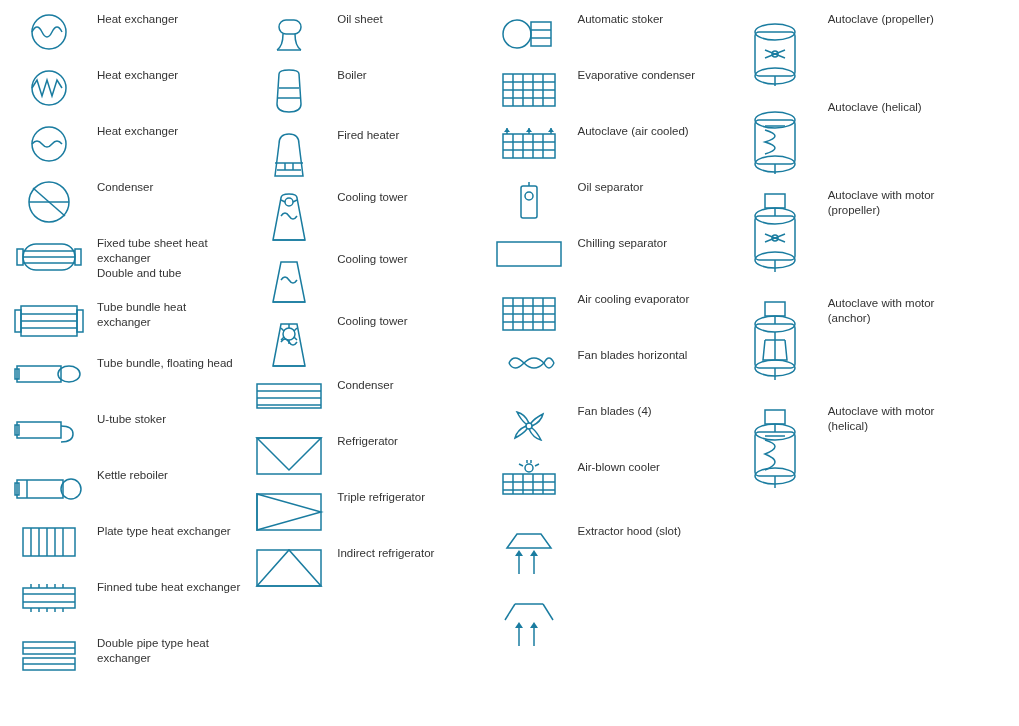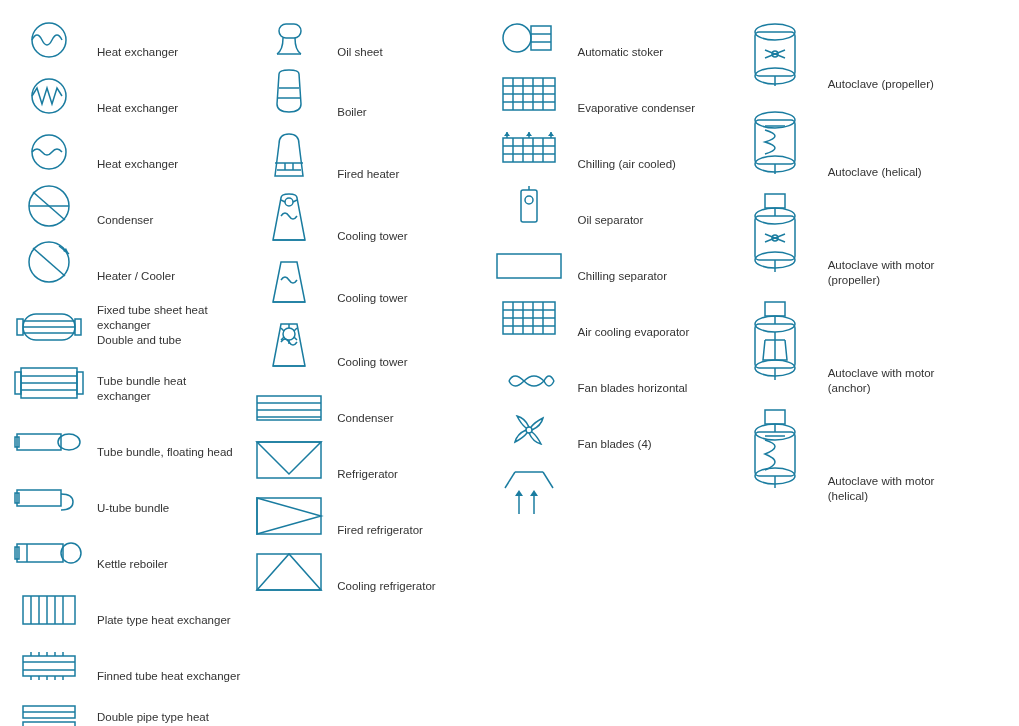--- a/index.html
+++ b/index.html
@@ -20,21 +20,21 @@
     }
     .column {
       display: flex;
       flex-direction: column;
       gap: 4px;
       flex: 1;
     }
     .item {
       display: flex;
       flex-direction: row;
-      align-items: flex-end;
+      align-items: flex-start;
       gap: 8px;
       padding: 2px 4px;
       min-height: 52px;
     }
     .icon-box {
       width: 80px;
       min-width: 80px;
       display: flex;
       align-items: center;
       justify-content: center;
@@ -91,31 +91,20 @@
       <div class="icon-box">
         <svg width="60" height="44" viewBox="0 0 60 44">
           <ellipse cx="30" cy="22" rx="20" ry="20" class="stroke"></ellipse>
           <line x1="10" y1="22" x2="50" y2="22" class="stroke"></line>
           <line x1="14" y1="8" x2="46" y2="36" class="stroke"></line>
         </svg>
       </div>
       <span class="label">Condenser</span>
     </div>
 
-    <div class="item">
-      <div class="icon-box">
-        <svg width="60" height="44" viewBox="0 0 60 44">
-          <ellipse cx="30" cy="22" rx="20" ry="20" class="stroke"></ellipse>
-          <line x1="14" y1="8" x2="46" y2="36" class="stroke"></line>
-          <line x1="40" y1="6" x2="50" y2="14" class="stroke"></line>
-          <polygon points="50,14 44,11 47,8" fill="#1a7ca0"></polygon>
-        </svg>
-      </div>
-      <span class="label">Heater / Cooler</span>
-    </div>
 
     <div class="item" style="min-height:60px">
       <div class="icon-box">
         <svg width="72" height="42" viewBox="0 0 72 42">
           <rect x="10" y="8" width="52" height="26" rx="13" class="stroke"></rect>
           <line x1="10" y1="21" x2="62" y2="21" class="stroke"></line>
           <line x1="10" y1="15" x2="62" y2="15" class="stroke"></line>
           <line x1="10" y1="27" x2="62" y2="27" class="stroke"></line>
           <rect x="4" y="13" width="6" height="16" class="stroke"></rect>
           <rect x="62" y="13" width="6" height="16" class="stroke"></rect>
@@ -151,21 +140,21 @@
     </div>
 
     <div class="item">
       <div class="icon-box">
         <svg width="72" height="36" viewBox="0 0 72 36">
           <rect x="4" y="10" width="44" height="16" class="stroke"></rect>
           <rect x="2" y="13" width="4" height="10" class="stroke"></rect>
           <path d="M48 14 Q60 14 60 22 Q60 30 48 30" class="stroke" fill="none"></path>
         </svg>
       </div>
-      <span class="label">U-tube bundle</span>
+      <span class="label">U-tube stoker</span>
     </div>
 
     <div class="item">
       <div class="icon-box">
         <svg width="72" height="40" viewBox="0 0 72 40">
           <rect x="4" y="12" width="46" height="18" class="stroke"></rect>
           <ellipse cx="58" cy="21" rx="10" ry="10" class="stroke"></ellipse>
           <rect x="2" y="15" width="4" height="12" class="stroke"></rect>
           <line x1="14" y1="12" x2="14" y2="30" class="stroke"></line>
         </svg>
@@ -327,31 +316,31 @@
       <span class="label">Refrigerator</span>
     </div>
 
     <div class="item">
       <div class="icon-box">
         <svg width="72" height="44" viewBox="0 0 72 44">
           <rect x="4" y="4" width="64" height="36" class="stroke"></rect>
           <polygon points="4,4 68,22 4,40" class="stroke" fill="none"></polygon>
         </svg>
       </div>
-      <span class="label">Fired refrigerator</span>
+      <span class="label">Triple refrigerator</span>
     </div>
 
     <div class="item">
       <div class="icon-box">
         <svg width="72" height="44" viewBox="0 0 72 44">
           <rect x="4" y="4" width="64" height="36" class="stroke"></rect>
           <polygon points="4,40 36,4 68,40" class="stroke" fill="none"></polygon>
         </svg>
       </div>
-      <span class="label">Cooling refrigerator</span>
+      <span class="label">Indirect refrigerator</span>
     </div>
 
   </div>
 
   <div class="column">
 
     <div class="item">
       <div class="icon-box">
         <svg width="60" height="44" viewBox="0 0 60 44">
           <ellipse cx="18" cy="22" rx="14" ry="14" class="stroke"></ellipse>
@@ -391,21 +380,21 @@
           <line x1="44" y1="10" x2="44" y2="34" class="stroke"></line>
 
           <line x1="8" y1="4" x2="8" y2="10" class="stroke"></line>
           <polygon points="8,4 5,8 11,8" fill="#1a7ca0"></polygon>
           <line x1="30" y1="4" x2="30" y2="10" class="stroke"></line>
           <polygon points="30,4 27,8 33,8" fill="#1a7ca0"></polygon>
           <line x1="52" y1="4" x2="52" y2="10" class="stroke"></line>
           <polygon points="52,4 49,8 55,8" fill="#1a7ca0"></polygon>
         </svg>
       </div>
-      <span class="label">Chilling (air cooled)</span>
+      <span class="label">Autoclave (air cooled)</span>
     </div>
 
     <div class="item">
       <div class="icon-box">
         <svg width="40" height="44" viewBox="0 0 40 44">
           <rect x="12" y="6" width="16" height="32" rx="2" class="stroke"></rect>
           <line x1="20" y1="2" x2="20" y2="6" class="stroke"></line>
           <circle cx="20" cy="16" r="4" class="stroke"></circle>
         </svg>
       </div>
@@ -456,21 +445,55 @@
           <path d="M22 19 Q18 10 10 8 Q14 16 19 20" class="stroke" fill="none"></path>
           <path d="M25 22 Q34 18 36 10 Q28 14 24 19" class="stroke" fill="none"></path>
           <path d="M22 25 Q26 34 34 36 Q30 28 25 24" class="stroke" fill="none"></path>
           <path d="M19 22 Q10 26 8 34 Q16 30 20 25" class="stroke" fill="none"></path>
         </svg>
       </div>
       <span class="label">Fan blades (4)</span>
     </div>
 
 
-
+    <div class="item" style="min-height:60px">
+      <div class="icon-box">
+        <svg width="60" height="54" viewBox="0 0 60 54">
+          <rect x="4" y="14" width="52" height="20" class="stroke"></rect>
+          <line x1="4" y1="22" x2="56" y2="22" class="stroke"></line>
+          <line x1="4" y1="30" x2="56" y2="30" class="stroke"></line>
+          <line x1="14" y1="14" x2="14" y2="34" class="stroke"></line>
+          <line x1="24" y1="14" x2="24" y2="34" class="stroke"></line>
+          <line x1="34" y1="14" x2="34" y2="34" class="stroke"></line>
+          <line x1="44" y1="14" x2="44" y2="34" class="stroke"></line>
+
+          <circle cx="30" cy="8" r="4" class="stroke"></circle>
+          <line x1="24" y1="6" x2="20" y2="4" class="stroke"></line>
+          <line x1="36" y1="6" x2="40" y2="4" class="stroke"></line>
+          <line x1="28" y1="3" x2="28" y2="0" class="stroke"></line>
+          <line x1="32" y1="3" x2="32" y2="0" class="stroke"></line>
+        </svg>
+      </div>
+      <span class="label">Air-blown cooler</span>
+    </div>
+
+    <div class="item" style="min-height:60px">
+      <div class="icon-box">
+        <svg width="60" height="60" viewBox="0 0 60 60">
+
+          <line x1="20" y1="50" x2="20" y2="30" class="stroke"></line>
+          <polygon points="20,26 16,32 24,32" fill="#1a7ca0"></polygon>
+          <line x1="35" y1="50" x2="35" y2="30" class="stroke"></line>
+          <polygon points="35,26 31,32 39,32" fill="#1a7ca0"></polygon>
+
+          <path d="M8 24 L18 10 L42 10 L52 24 Z" class="stroke" fill="none"></path>
+        </svg>
+      </div>
+      <span class="label">Extractor hood (slot)</span>
+    </div>
 
     <div class="item" style="min-height:60px">
       <div class="icon-box">
         <svg width="60" height="60" viewBox="0 0 60 60">
           <line x1="20" y1="54" x2="20" y2="34" class="stroke"></line>
           <polygon points="20,30 16,36 24,36" fill="#1a7ca0"></polygon>
           <line x1="35" y1="54" x2="35" y2="34" class="stroke"></line>
           <polygon points="35,30 31,36 39,36" fill="#1a7ca0"></polygon>
 
           <line x1="6" y1="28" x2="16" y2="12" class="stroke"></line>

